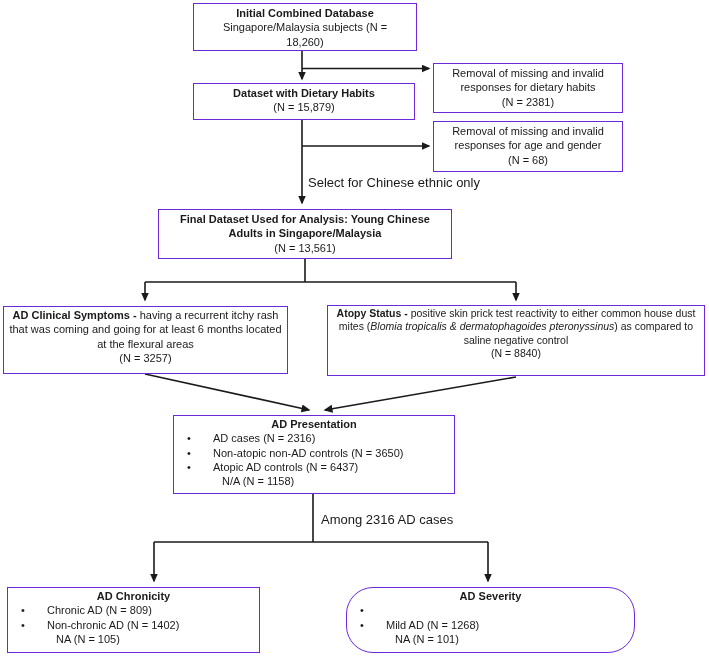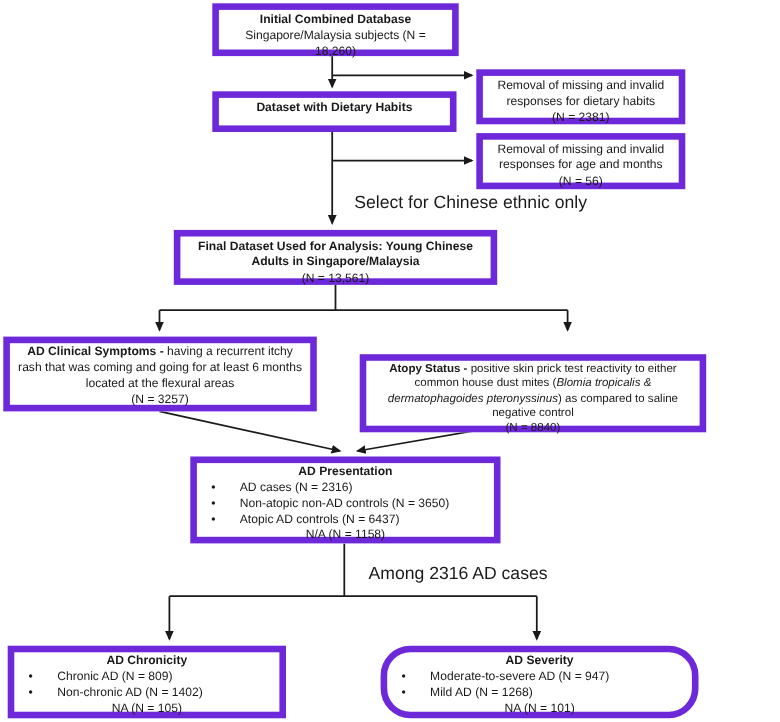--- a/index.html
+++ b/index.html
@@ -10,36 +10,36 @@
     font-family:"Liberation Sans","DejaVu Sans",sans-serif;
     color:#1a1a1a;
     font-size:11px;
     line-height:1.3;
   }
   .connectors{position:absolute;left:0;top:0;width:709px;height:656px;}
   .connectors path{stroke:#1a1a1a;stroke-width:1.6;fill:none;}
   .node{
     position:absolute;
     box-sizing:border-box;
-    border:6px solid #6d28d9;
+    border:1px solid #6d28d9;
     background:#ffffff;
     padding:2px 4px;
   }
   .nt{font-weight:bold;text-align:center;}
   .nb{text-align:center;}
   .narrow{max-width:178px;margin:0 auto;}
   .para{text-align:center;}
   .para .lead{font-weight:bold;}
   .para .it{font-style:italic;}
   .small{font-size:10.5px;line-height:1.28;}
   .brow{display:flex;align-items:flex-start;padding-left:9px;}
   .bdot{flex:none;width:26px;}
   .btxt{flex:1;}
-  .footer-line{text-align:center;}
-  .edge-label{position:absolute;white-space:nowrap;font-size:16px;margin-left:14px;}
+  .footer-line{text-align:left;margin-left:44px;}
+  .edge-label{position:absolute;white-space:nowrap;font-size:13px;}
   .tight{padding-top:1px;padding-bottom:1px;}
 </style>
 </head>
 <body>
 
 <div class="canvas">
 
   <svg class="connectors" viewBox="0 0 709 656">
     <defs>
       <marker id="ah" markerWidth="10" markerHeight="9" refX="7.5" refY="4" orient="auto" markerUnits="userSpaceOnUse">
@@ -67,43 +67,44 @@
     <div class="nb narrow">Singapore/Malaysia subjects (N = 18,260)</div>
   </div>
 
   <div class="node" style="left:433px;top:43px;width:190px;height:50px;margin-top:20px;">
     <div class="nb">Removal of missing and invalid responses for dietary habits</div>
     <div class="nb">(N = 2381)</div>
   </div>
 
   <div class="node" style="left:193px;top:83px;width:222px;height:37px;">
     <div class="nt">Dataset with Dietary Habits</div>
+    <div class="nb">(N = 15,879)</div>
   </div>
 
   <div class="node" style="left:433px;top:121px;width:190px;height:51px;">
-    <div class="nb">Removal of missing and invalid responses for age and months</div>
-    <div class="nb">(N = 56)</div>
+    <div class="nb">Removal of missing and invalid responses for age and gender</div>
+    <div class="nb">(N = 68)</div>
   </div>
 
   <div class="edge-label" style="left:308px;top:175px;">Select for Chinese ethnic only</div>
 
   <div class="node" style="left:158px;top:209px;width:294px;height:50px;">
     <div class="nt">Final Dataset Used for Analysis: Young Chinese Adults in Singapore/Malaysia</div>
     <div class="nb">(N = 13,561)</div>
   </div>
 
   <div class="node tight" style="left:3px;top:306px;width:285px;height:68px;">
     <div class="para">
       <span class="lead">AD Clinical Symptoms -</span>
       <span>having a recurrent itchy rash that was coming and going for at least 6 months located at the flexural areas</span>
     </div>
     <div class="nb">(N = 3257)</div>
   </div>
 
-  <div class="node small tight" style="left:327px;top:322px;width:315px;height:71px;">
+  <div class="node small tight" style="left:327px;top:305px;width:378px;height:71px;">
     <div class="para">
       <span class="lead">Atopy Status -</span>
       <span>positive skin prick test reactivity to either common house dust mites (</span><span class="it">Blomia tropicalis &amp; dermatophagoides pteronyssinus</span><span>) as compared to saline negative control</span>
     </div>
     <div class="nb">(N = 8840)</div>
   </div>
 
   <div class="node tight" style="left:173px;top:415px;width:282px;height:79px;">
     <div class="nt">AD Presentation</div>
     <div class="brow">
@@ -133,21 +134,20 @@
       <span class="bdot">•</span>
       <span class="btxt">Non-chronic AD (N = 1402)</span>
     </div>
     <div class="footer-line">NA (N = 105)</div>
   </div>
 
   <div class="node tight" style="left:346px;top:587px;width:289px;height:66px;border-radius:27px;">
     <div class="nt">AD Severity</div>
     <div class="brow">
       <span class="bdot">•</span>
-      <span class="btxt">Moderate-to-severe AD (N = 947)</span>
     </div>
     <div class="brow">
       <span class="bdot">•</span>
       <span class="btxt">Mild AD (N = 1268)</span>
     </div>
     <div class="footer-line">NA (N = 101)</div>
   </div>
 
 </div>
 

